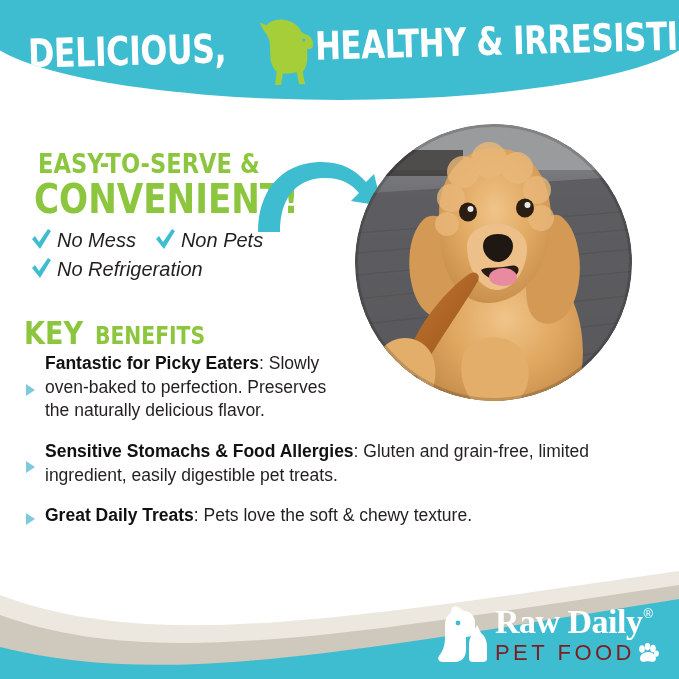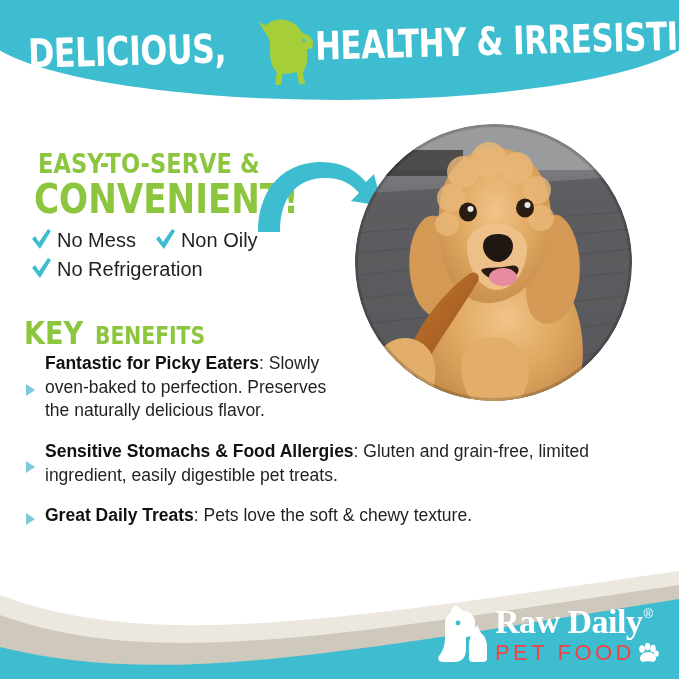--- a/index.html
+++ b/index.html
@@ -59,21 +59,21 @@
   .convenient-line{
     position:absolute;left:34px;top:176px;
     color:#8cc63e;
     font-family:"Liberation Sans Narrow","DejaVu Sans Condensed","Liberation Sans",sans-serif;
     font-weight:bold;font-size:40px;letter-spacing:0px;
     transform:scaleX(0.95);transform-origin:left center;
     white-space:nowrap;
   }
 
   .checks{position:absolute;left:30px;top:228px;width:310px;}
-  .check-row{display:flex;align-items:flex-end;margin-bottom:5px;}
+  .check-row{display:flex;align-items:flex-end;margin-bottom:5px;font-style:italic;}
   .check-item{display:flex;align-items:center;margin-right:18px;}
   .check-mark{width:22px;height:24px;flex:0 0 auto;margin-right:5px;}
   .check-label{
     font-size:20px;color:#231f20;
     font-family:"Liberation Sans",sans-serif;
     line-height:1.1;
   }
 
   
   .key-benefits{
@@ -133,21 +133,21 @@
   .logo-text{display:flex;flex-direction:column;line-height:1;}
   .logo-top{
     display:flex;align-items:flex-start;
     font-family:"Liberation Serif","DejaVu Serif",serif;
     font-weight:bold;color:#ffffff;font-size:34px;letter-spacing:-0.5px;
   }
   .logo-reg{font-size:13px;line-height:1;margin-top:2px;margin-left:1px;font-family:"Liberation Sans",sans-serif;font-weight:normal;}
   .logo-bottom{
     display:flex;align-items:center;
     font-family:"Liberation Sans",sans-serif;
-    color:#ef4444;font-size:22px;letter-spacing:3.5px;margin-top:3px;
+    color:#7f1d1d;font-size:22px;letter-spacing:3.5px;margin-top:3px;
   }
   .logo-paw{width:22px;height:20px;margin-left:2px;flex:0 0 auto;}
 </style>
 </head>
 <body>
 
 <div id="root">
 
   <div class="header">
     <div class="header-inner">
@@ -178,21 +178,21 @@
           </svg>
         </span>
         <span class="check-label">No Mess</span>
       </div>
       <div class="check-item">
         <span class="check-mark">
           <svg viewBox="0 0 22 24" width="22" height="24" aria-hidden="true">
             <path fill="#3fbdd0" d="M2 11 L5 8 L9 14 L18 1 L21 3 L10 21 Z"></path>
           </svg>
         </span>
-        <span class="check-label">Non Oily</span>
+        <span class="check-label">Non Pets</span>
       </div>
     </div>
     <div class="check-row">
       <div class="check-item">
         <span class="check-mark">
           <svg viewBox="0 0 22 24" width="22" height="24" aria-hidden="true">
             <path fill="#3fbdd0" d="M2 11 L5 8 L9 14 L18 1 L21 3 L10 21 Z"></path>
           </svg>
         </span>
         <span class="check-label">No Refrigeration</span>

